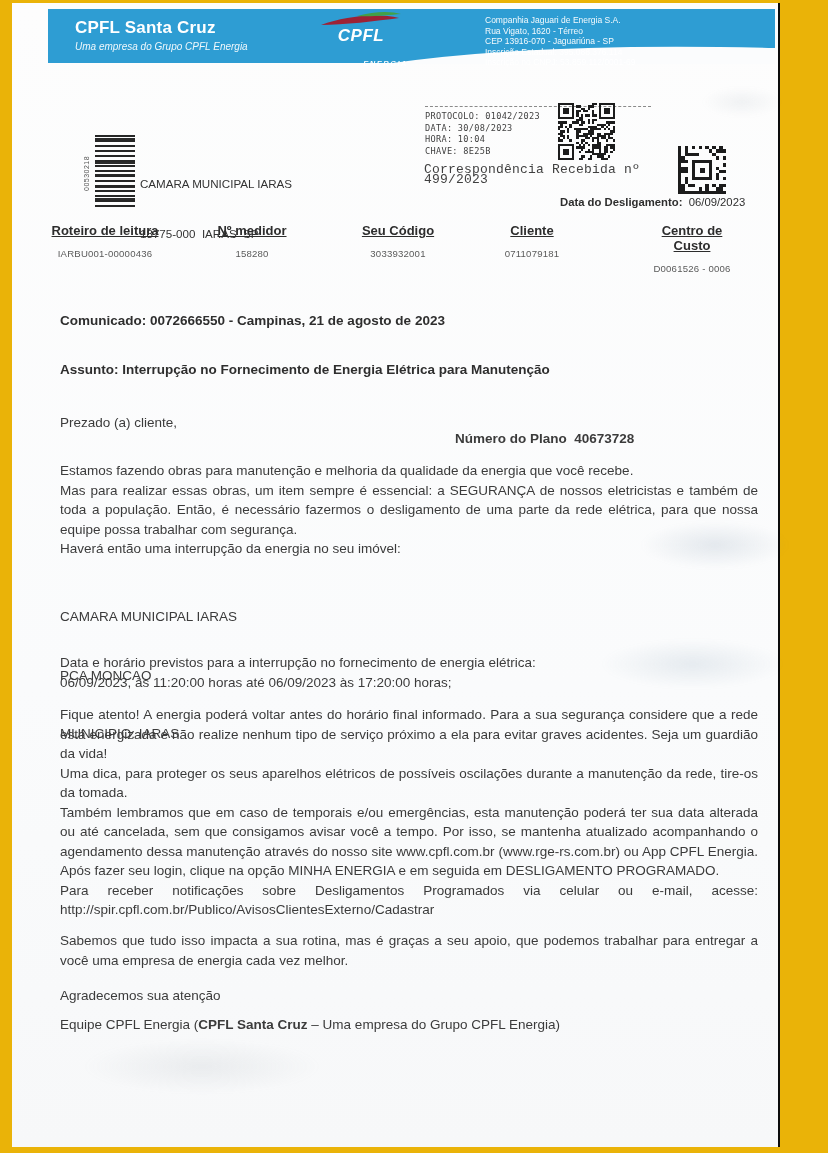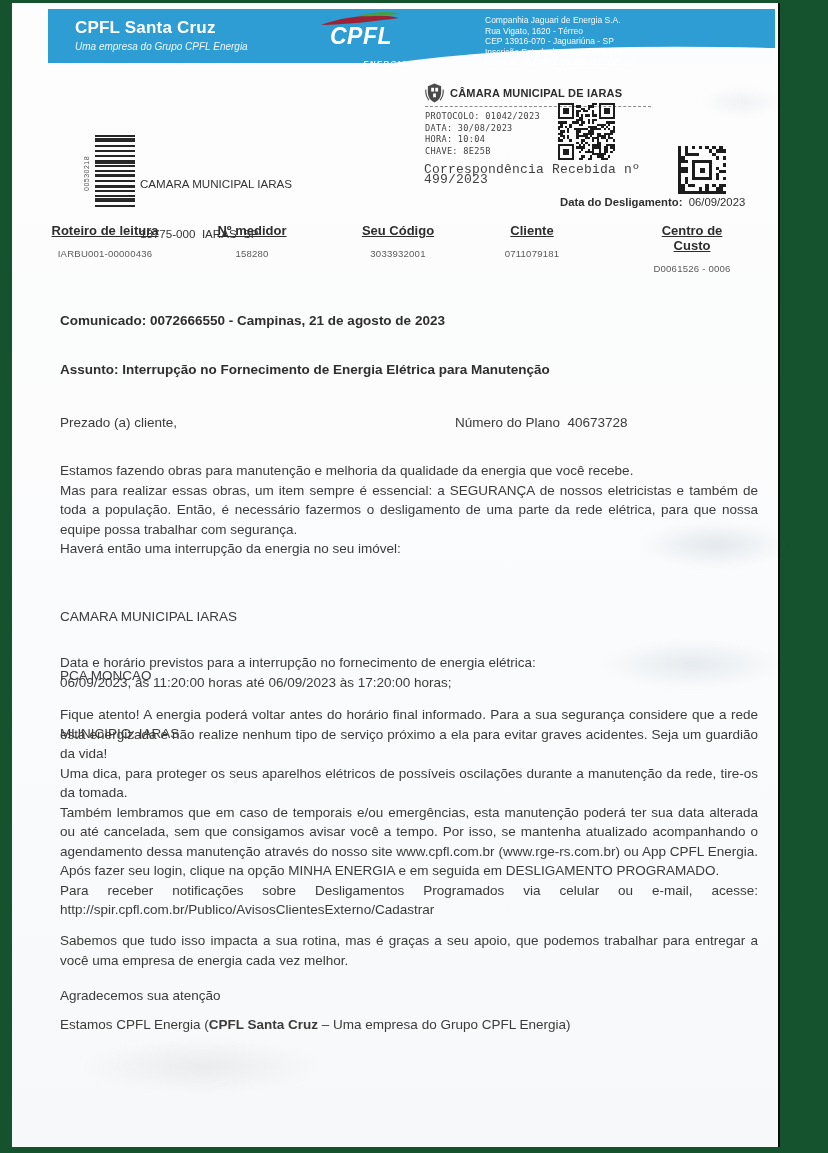--- a/index.html
+++ b/index.html
@@ -1,30 +1,30 @@
 <!DOCTYPE html>
 <html><head>
 <meta charset="utf-8">
 <style>
   html,body{margin:0;padding:0;background:#161616;}
-  #viewport{position:relative;width:828px;height:1153px;background:#14532d;overflow:hidden;
+  #viewport{position:relative;width:828px;height:1153px;background:#eab308;overflow:hidden;
             font-family:"Liberation Sans", sans-serif;}
   #page{position:absolute;left:12px;top:3px;width:766px;height:1144px;
         background:linear-gradient(180deg,#fdfdfd 0%,#fafbfc 60%,#f7f8f9 100%);
         border-right:2px solid #0c0c0c;}
 
   
   .banner{position:absolute;left:36px;top:6px;width:727px;height:54px;background:#2e9dd3;}
   .banner-swoosh{position:absolute;right:0;bottom:-1px;width:390px;height:30px;}
   .brand-block{position:absolute;left:27px;top:9px;color:#fff;}
   .brand-title{font-size:17px;font-weight:bold;letter-spacing:.2px;}
   .brand-sub{font-size:10px;font-style:italic;margin-top:3px;color:rgba(255,255,255,.92);}
   .logo-block{position:absolute;left:258px;top:2px;width:110px;text-align:center;color:#fff;}
   .logo-swoosh{display:block;margin:0 auto;}
-  .logo-main{font-size:23px;font-weight:bold;font-style:italic;letter-spacing:.5px;line-height:18px;}
+  .logo-main{font-size:17px;font-weight:bold;font-style:italic;letter-spacing:.5px;line-height:18px;}
   .logo-sub{font-size:7.5px;font-weight:bold;font-style:italic;letter-spacing:1.5px;text-align:right;padding-right:8px;margin-top:14px;}
   .company-info{position:absolute;left:437px;top:6px;color:rgba(255,255,255,.95);font-size:8.5px;line-height:10.6px;}
 
   
   .stamp-title-row{position:absolute;left:413px;top:80px;display:flex;align-items:center;gap:6px;}
   .stamp-title{font-size:11px;font-weight:bold;color:#2c2c2c;letter-spacing:.2px;}
   .protocol-box{position:absolute;left:413px;top:103px;width:226px;border-top:1px dashed #8a8a8a;
                 padding-top:4px;font-family:"DejaVu Sans Mono", monospace;font-size:8.6px;
                 line-height:11.5px;color:#3f3f3f;letter-spacing:.3px;}
   .qr-code{position:absolute;left:546px;top:100px;width:57px;height:57px;}
@@ -49,21 +49,21 @@
   .info-label{font-size:13px;font-weight:bold;color:#2d2d2d;text-decoration:underline;}
   .info-value{font-size:9.6px;color:#5a5a5a;margin-top:10px;letter-spacing:.2px;}
 
   
   .letter{position:absolute;left:48px;top:300px;width:698px;color:#3b3b3b;
           font-size:13.5px;line-height:19.5px;}
   .letter .blk{position:absolute;left:0;width:100%;}
   .bold-line{font-weight:bold;color:#2e2e2e;}
   .just{text-align:justify;}
   .pre{white-space:pre;}
-  .plan{position:absolute;left:395px;top:0;white-space:pre;}
+  .plan{position:absolute;left:395px;top:16px;white-space:pre;font-weight:bold;}
 
   
   .artifact{position:absolute;pointer-events:none;filter:blur(2px);}
   .a1{left:628px;top:518px;width:150px;height:48px;
       background:radial-gradient(ellipse at center,rgba(110,135,160,.16),transparent 70%);}
   .a2{left:588px;top:636px;width:185px;height:50px;
       background:radial-gradient(ellipse at center,rgba(110,140,165,.14),transparent 70%);}
   .a3{left:70px;top:1036px;width:240px;height:55px;
       background:radial-gradient(ellipse at center,rgba(140,150,160,.12),transparent 70%);}
   .a4{left:690px;top:84px;width:80px;height:30px;
@@ -93,31 +93,20 @@
       </div>
       <div class="company-info">
         <div>Companhia Jaguari de Energia S.A.</div>
         <div>Rua Vigato, 1620 - Térreo</div>
         <div>CEP 13916-070 - Jaguariúna - SP</div>
         <div>Inscrição Estadual: 395.088.376.114</div>
         <div>Inscrição no CNPJ: 53.859.112/0001-69</div>
       </div>
     </div>
 
-    <div class="stamp-title-row">
-      <svg width="19" height="20" viewBox="0 0 20 21">
-        <path d="M10,0.5 L17,3.5 V10 C17,15.5 13.5,19 10,20.5 C6.5,19 3,15.5 3,10 V3.5 Z" fill="#4a4a4a"></path>
-        <rect x="6.5" y="5" width="3" height="4" fill="#fdfdfd"></rect>
-        <rect x="10.8" y="5" width="3" height="4" fill="#fdfdfd"></rect>
-        <rect x="8.5" y="11" width="3" height="4" fill="#fdfdfd"></rect>
-        <path d="M1,7 Q0,13 4,18" stroke="#4a4a4a" stroke-width="1.2" fill="none"></path>
-        <path d="M19,7 Q20,13 16,18" stroke="#4a4a4a" stroke-width="1.2" fill="none"></path>
-      </svg>
-      <span class="stamp-title">CÂMARA MUNICIPAL DE IARAS</span>
-    </div>
 
     <div class="protocol-box">
       <div>PROTOCOLO: 01042/2023</div>
       <div>DATA: 30/08/2023</div>
       <div>HORA: 10:04</div>
       <div>CHAVE: 8E25B</div>
     </div>
 
     <svg id="qr" class="qr-code" viewBox="0 0 25 25" shape-rendering="crispEdges">
       <g fill="#1c1c1c">
@@ -460,21 +449,21 @@
       <div class="blk" style="top:402px">
         <div class="just">Fique atento! A energia poderá voltar antes do horário final informado. Para a sua segurança considere que a rede está energizada e não realize nenhum tipo de serviço próximo a ela para evitar graves acidentes. Seja um guardião da vida!</div>
         <div class="just">Uma dica, para proteger os seus aparelhos elétricos de possíveis oscilações durante a manutenção da rede, tire-os da tomada.</div>
         <div class="just">Também lembramos que em caso de temporais e/ou emergências, esta manutenção poderá ter sua data alterada ou até cancelada, sem que consigamos avisar você a tempo. Por isso, se mantenha atualizado acompanhando o agendamento dessa manutenção através do nosso site www.cpfl.com.br (www.rge-rs.com.br) ou App CPFL Energia. Após fazer seu login, clique na opção MINHA ENERGIA e em seguida em DESLIGAMENTO PROGRAMADO.</div>
         <div class="just">Para receber notificações sobre Desligamentos Programados via celular ou e-mail, acesse: http://spir.cpfl.com.br/Publico/AvisosClientesExterno/Cadastrar</div>
       </div>
 
       <div class="blk just" style="top:628px">Sabemos que tudo isso impacta a sua rotina, mas é graças a seu apoio, que podemos trabalhar para entregar a você uma empresa de energia cada vez melhor.</div>
       <div class="blk" style="top:683px">Agradecemos sua atenção</div>
 
-      <div class="blk" style="top:712px"><span>Estamos CPFL Energia (</span><b>CPFL Santa Cruz </b><span> – Uma empresa do Grupo CPFL Energia)</span></div>
+      <div class="blk" style="top:712px"><span>Equipe CPFL Energia (</span><b>CPFL Santa Cruz </b><span> – Uma empresa do Grupo CPFL Energia)</span></div>
     </div>
 
     <div class="artifact a1"></div>
     <div class="artifact a2"></div>
     <div class="artifact a3"></div>
     <div class="artifact a4"></div>
   </div>
 </div>
 
 </body></html>

